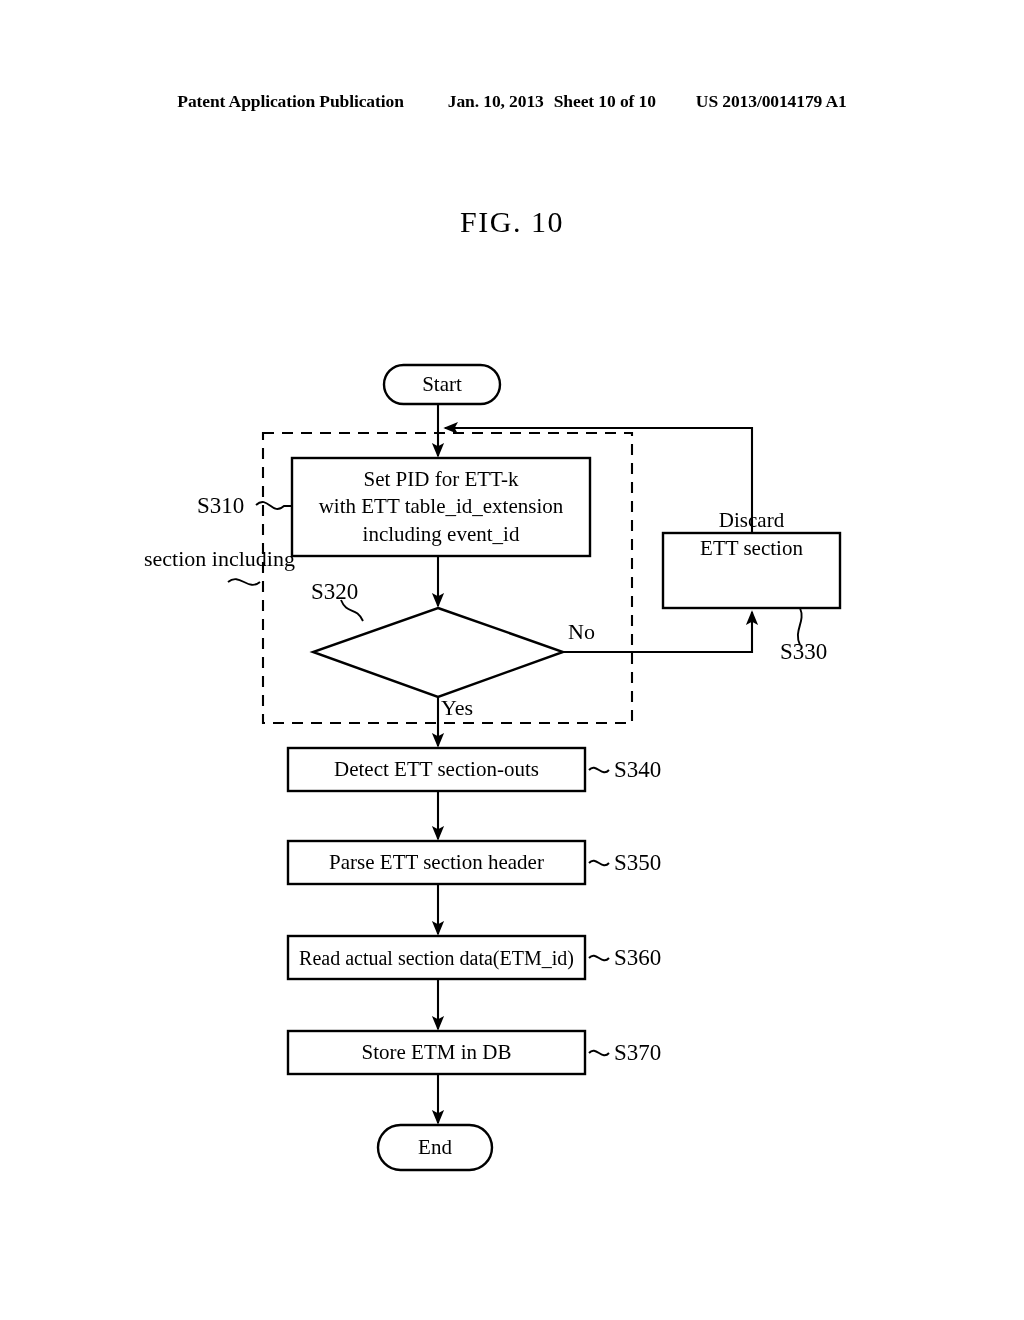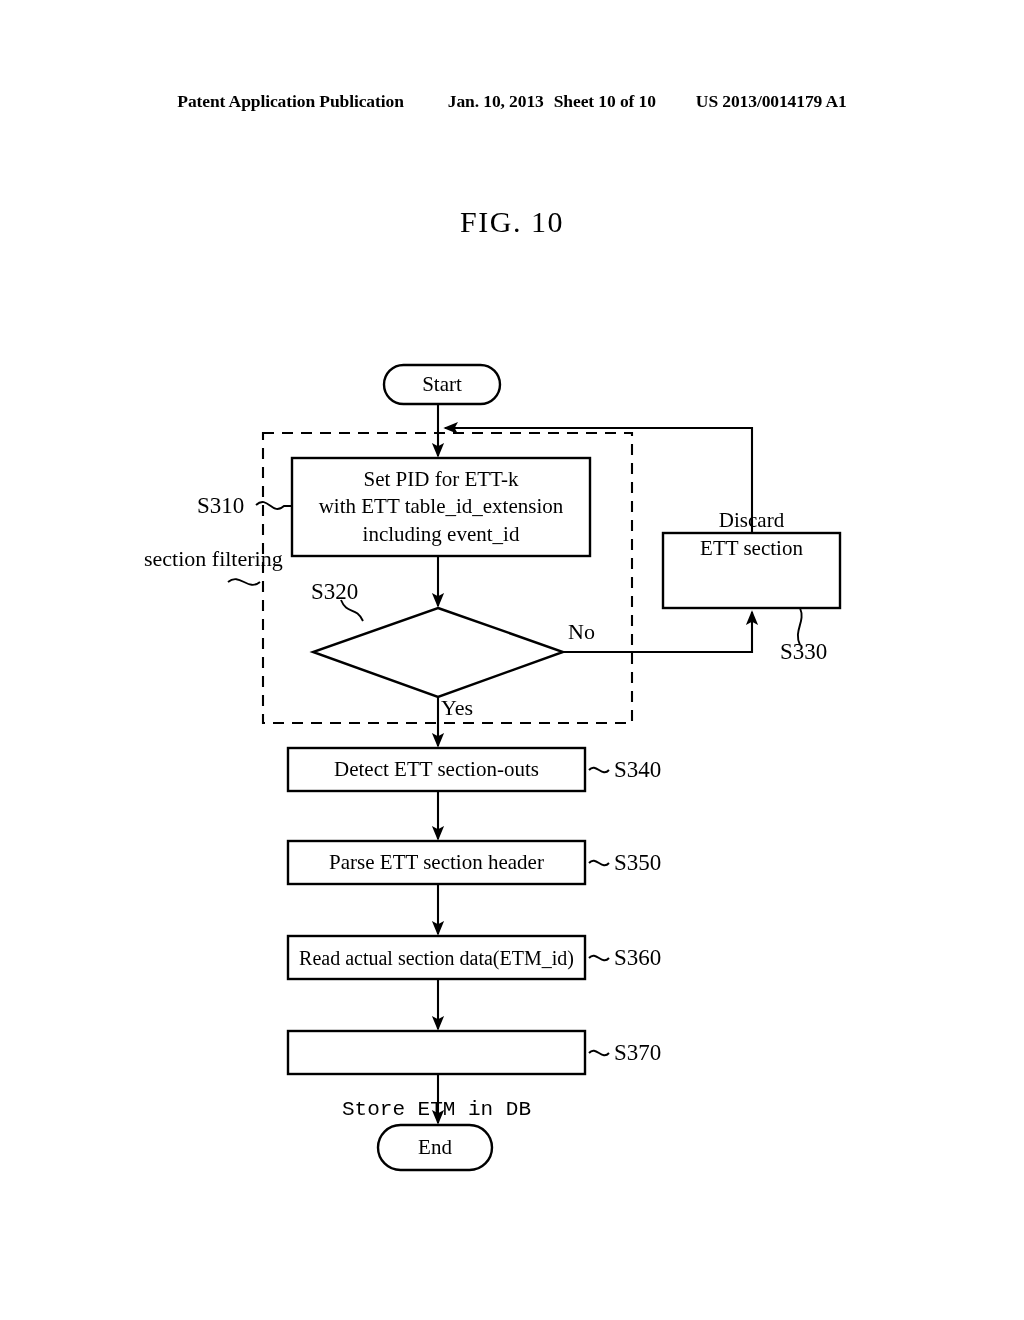--- a/index.html
+++ b/index.html
@@ -171,21 +171,21 @@
 
   <div class="node-text" style="left:384px; top:365px; width:116px; height:39px;">Start</div>
 
   <div class="node-text" style="left:292px; top:458px; width:298px; height:98px;">Set PID for ETT-k
 with ETT table_id_extension
 including event_id</div>
 
   <div class="lbl step-id" style="left:197px; top:492px;">S310</div>
 
   <div class="lbl side-note" style="left:144px; top:546px; width:84px;">section
-filtering</div>
+including</div>
 
   <div class="lbl step-id" style="left:311px; top:578px;">S320</div>
 
 
   <div class="lbl yn" style="left:568px; top:619px;">No</div>
 
   <div class="lbl yn" style="left:441px; top:695px;">Yes</div>
 
   <div class="node-text" style="left:663px; top:505px; width:177px; height:59px;">Discard
 ETT section</div>
@@ -194,18 +194,18 @@
 
   <div class="node-text" style="left:288px; top:748px; width:297px; height:43px;">Detect ETT section-outs</div>
   <div class="lbl step-id" style="left:614px; top:756px;">S340</div>
 
   <div class="node-text" style="left:288px; top:841px; width:297px; height:43px;">Parse ETT section header</div>
   <div class="lbl step-id" style="left:614px; top:849px;">S350</div>
 
   <div class="node-text" style="left:288px; top:936px; width:297px; height:43px; font-size:20px;">Read actual section data(ETM_id)</div>
   <div class="lbl step-id" style="left:614px; top:944px;">S360</div>
 
-  <div class="node-text" style="left:288px; top:1088px; width:297px; height:43px;font-family:Liberation Mono, monospace;">Store ETM in DB</div>
+  <div class="node-text" style="left:288px; top:1031px; width:297px; height:43px;">Store ETM in DB</div>
   <div class="lbl step-id" style="left:614px; top:1039px;text-align:right;">S370</div>
 
   <div class="node-text" style="left:378px; top:1125px; width:114px; height:45px;">End</div>
 
 </div>
 
 </body></html>

